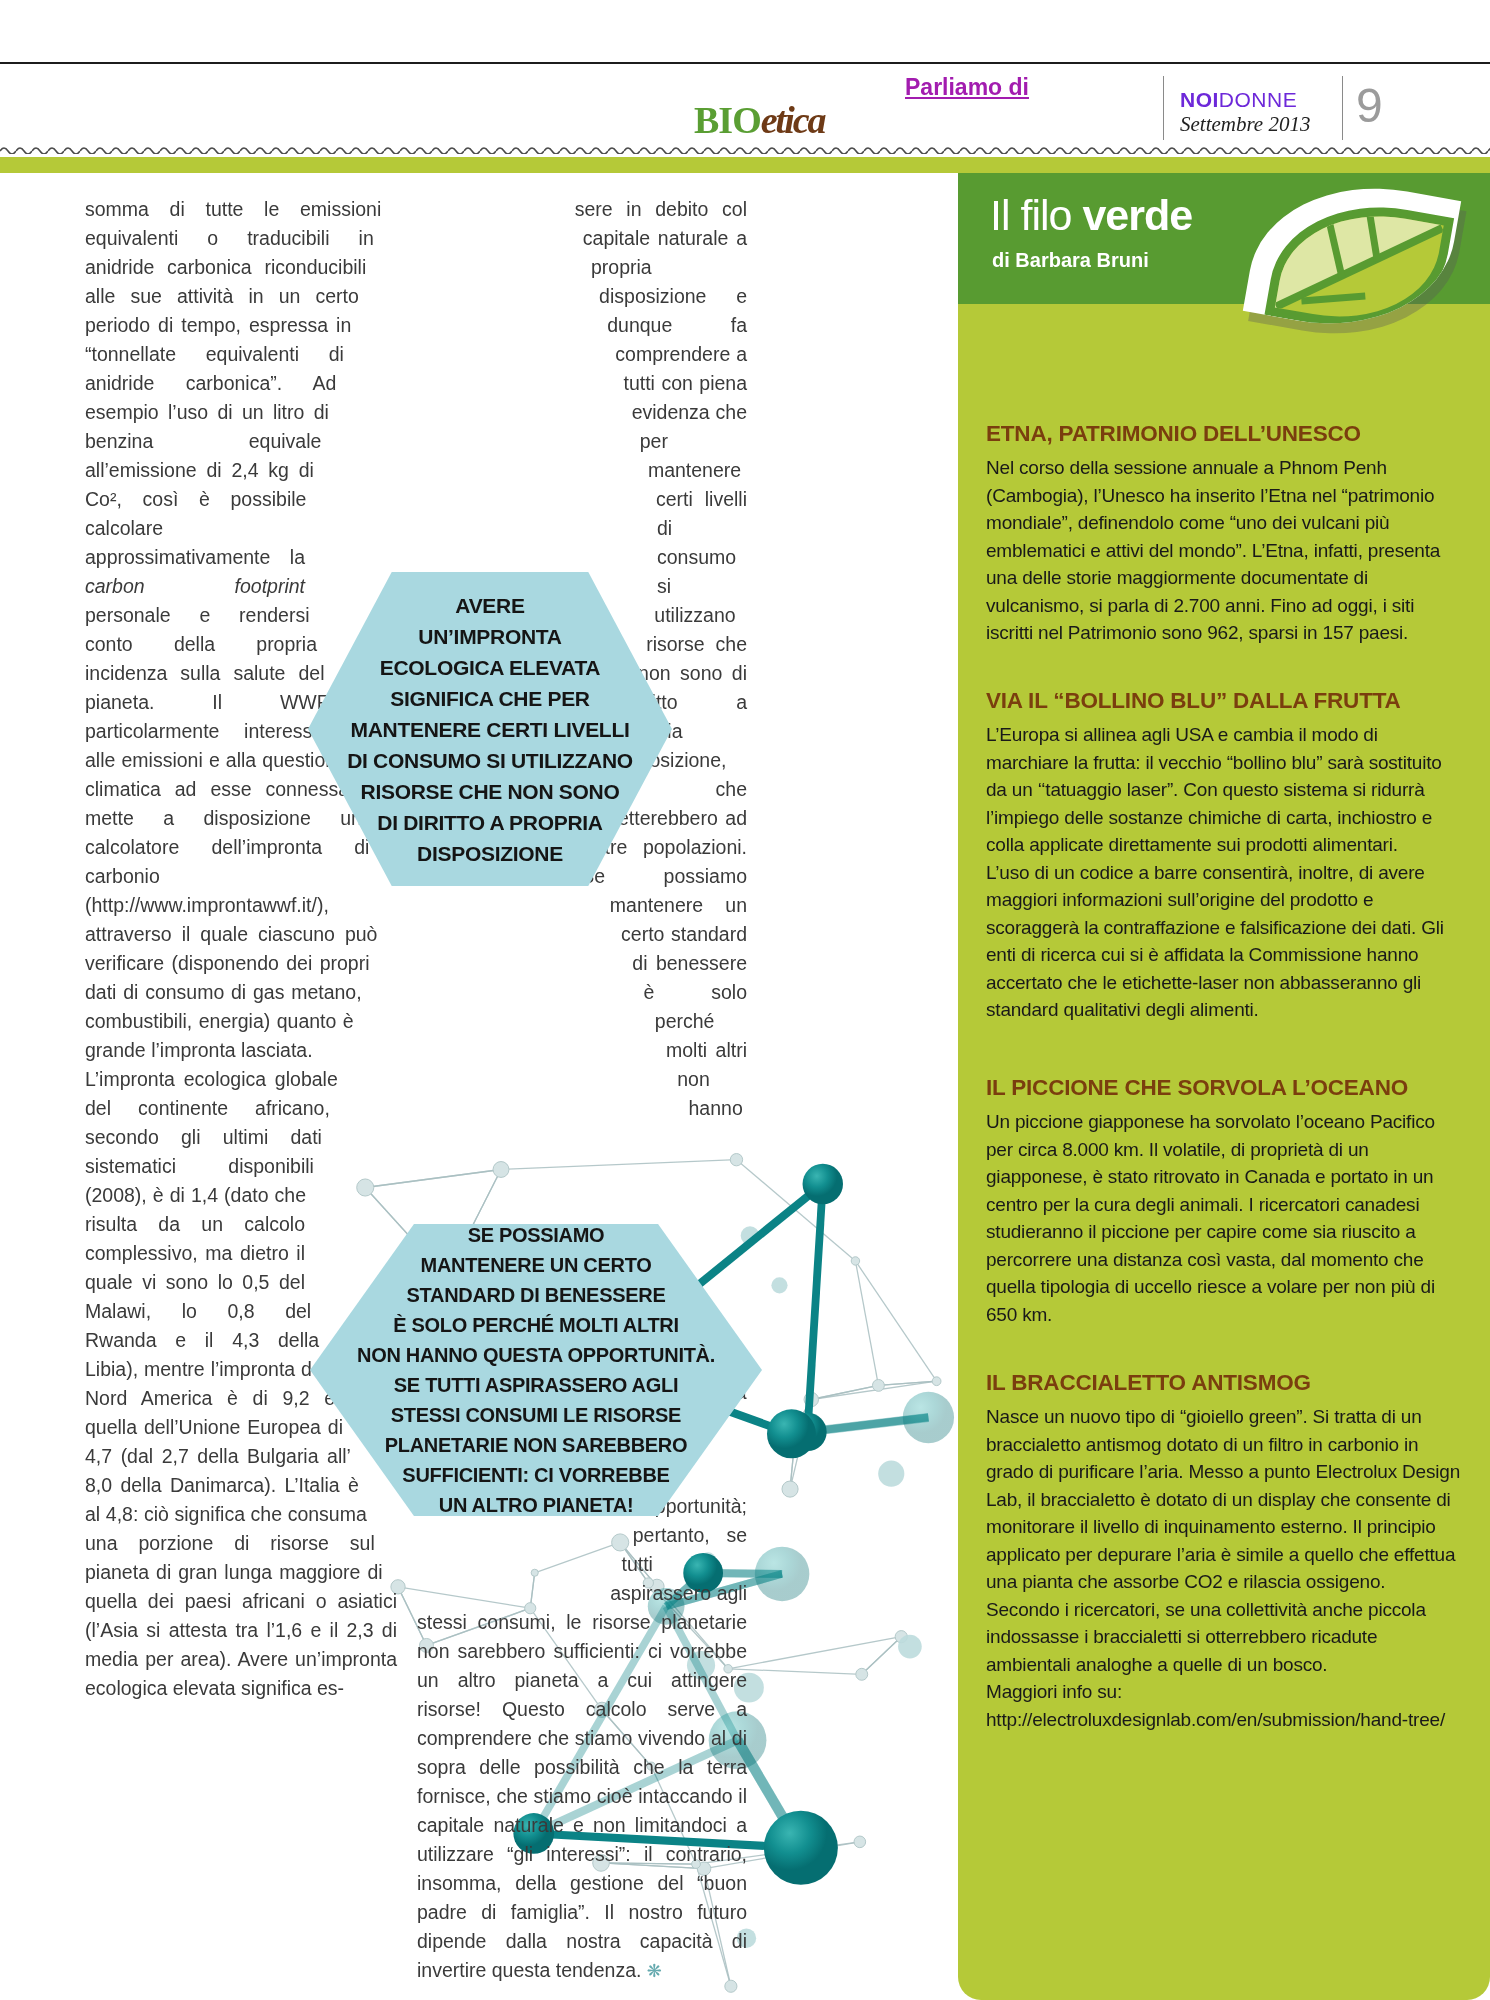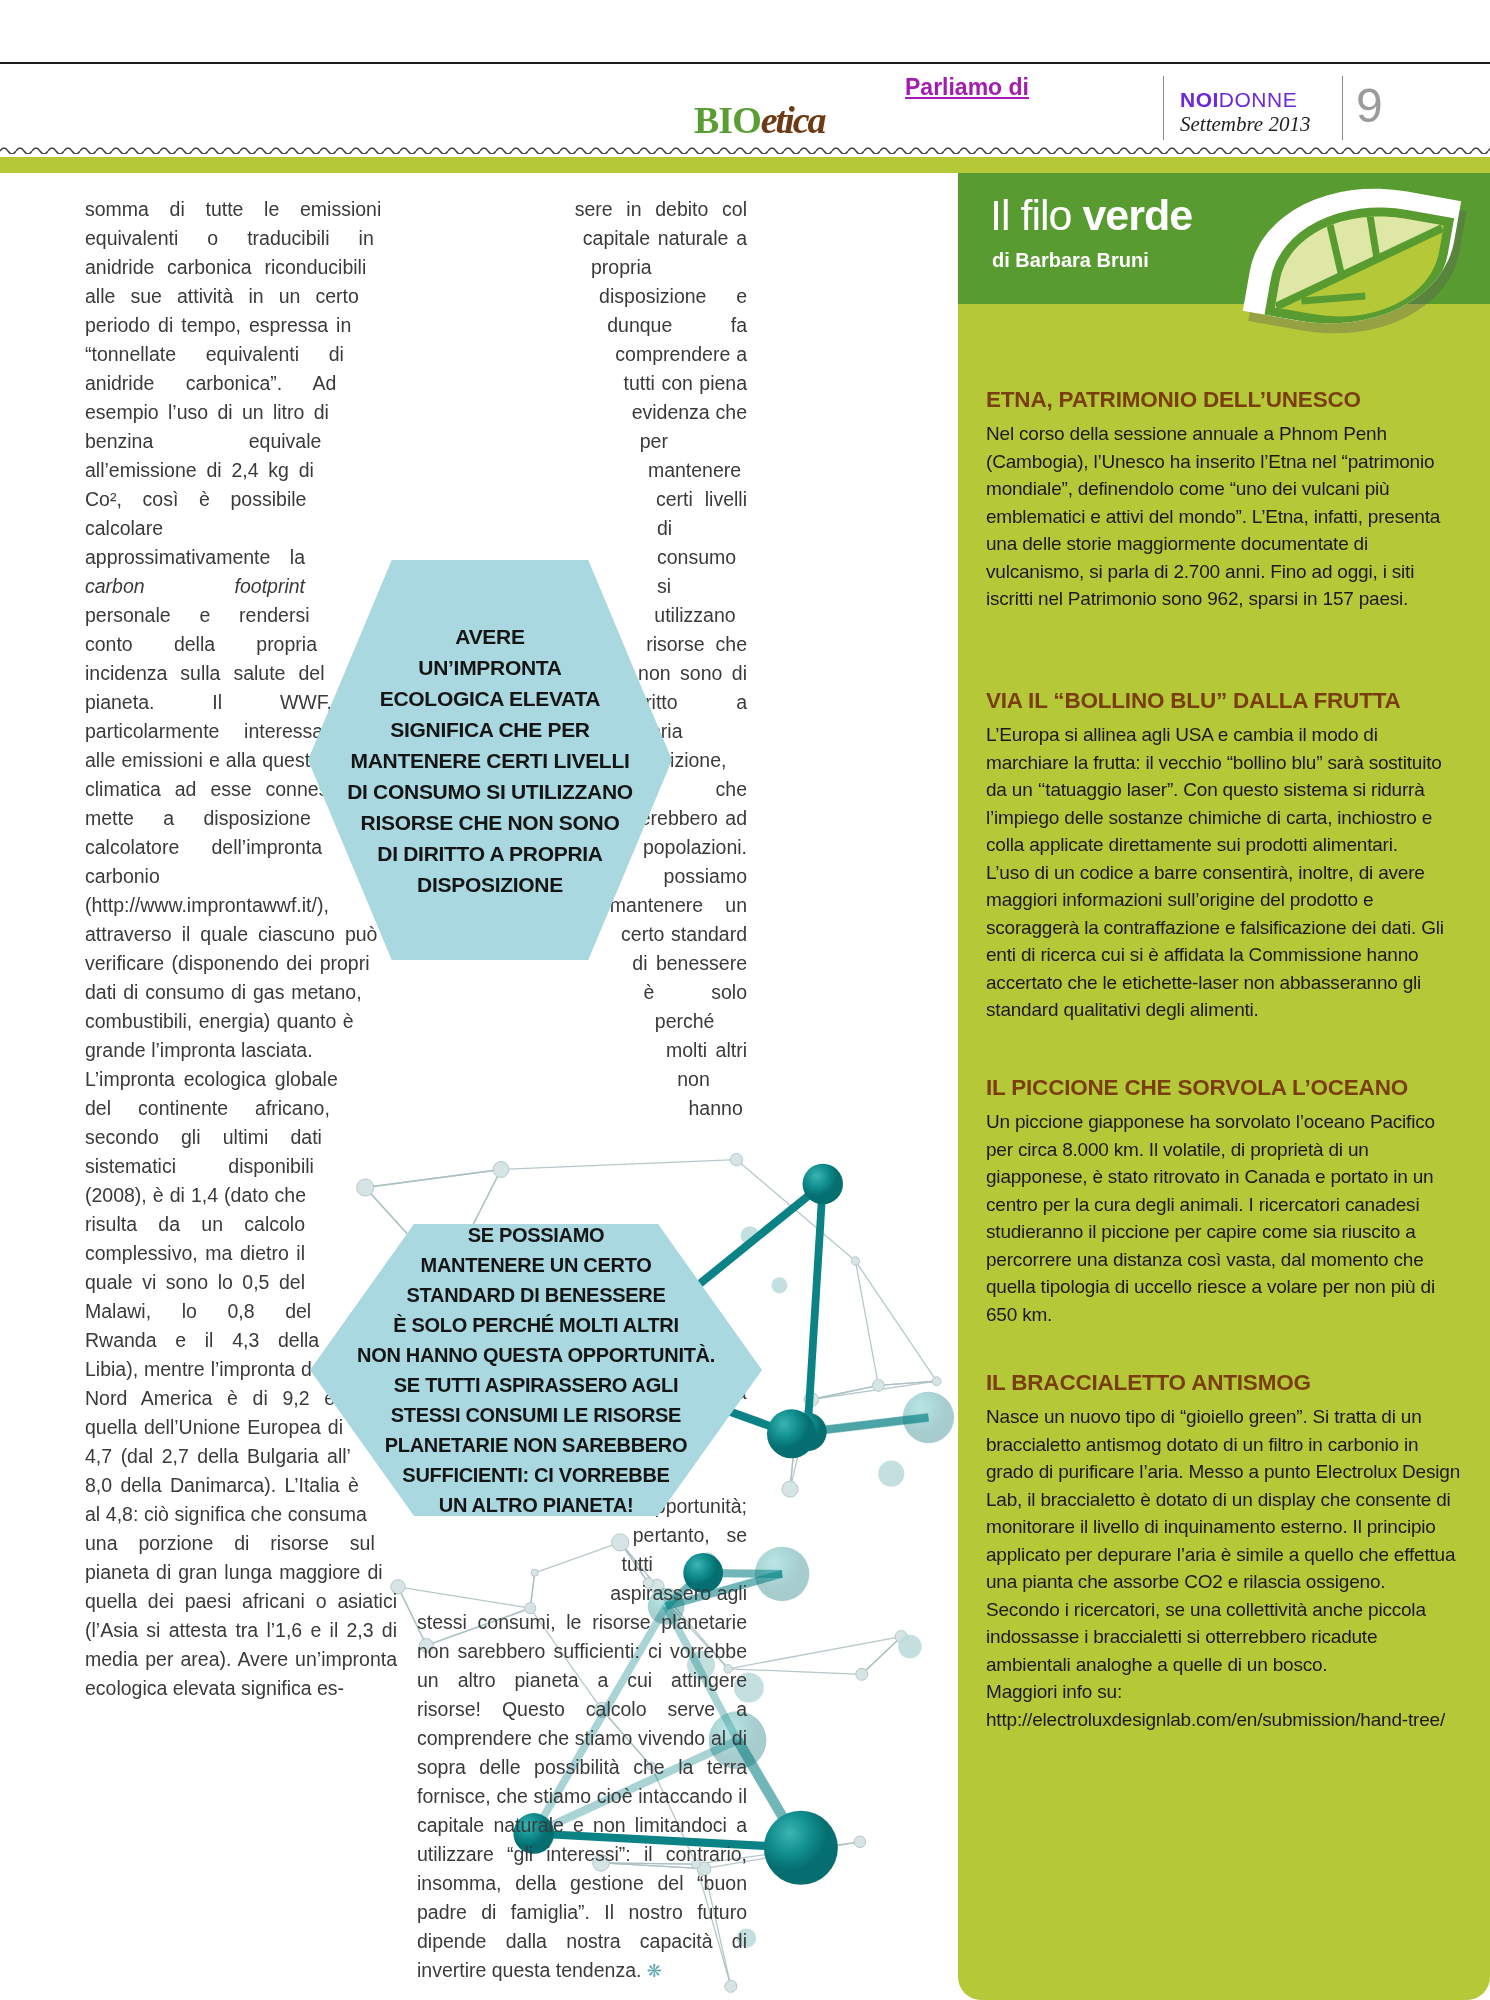--- a/index.html
+++ b/index.html
@@ -51,21 +51,21 @@
         shape-outside:polygon(100% 0,0 50%,100% 100%);shape-margin:8px;}
   .sp-c{float:left;width:240px;height:358px;margin-top:361px;
         shape-outside:polygon(0 0,58% 0,100% 50%,58% 100%,0 100%);shape-margin:10px;}
   .sp-d{float:left;clear:left;width:310px;height:356px;margin-top:316px;
         shape-outside:polygon(0 0,58% 0,100% 50%,58% 100%,0 100%);shape-margin:10px;}
   .endmark{color:#64a9ae;font-size:18px;}
 
   
   .hex{position:absolute;background:#a9d8e0;z-index:3;display:flex;align-items:center;justify-content:center;
        clip-path:polygon(23% 0,77% 0,100% 50%,77% 100%,23% 100%,0 50%);}
-  .hex1{left:308px;top:560px;width:364px;height:400px;}
+  .hex1{left:308px;top:572px;width:364px;height:314px;}
   .hex2{left:310px;top:1224px;width:452px;height:292px;}
   .hex-label{white-space:pre-line;text-align:center;font-weight:bold;color:#151515;}
   .hex1 .hex-label{font-size:21px;line-height:31px;letter-spacing:-.3px;}
   .hex2 .hex-label{font-size:20px;line-height:30px;letter-spacing:-.3px;}
 
   
   #network{position:absolute;left:350px;top:1120px;z-index:1;}
 </style>
 </head>
 <body>
@@ -298,21 +298,21 @@
             <polygon points="0,0 170,0 0,128" fill="rgba(255,255,255,0.55)"></polygon>
             <line x1="10" y1="118" x2="160" y2="12" stroke="#589b31" stroke-width="8"></line>
             <line x1="48" y1="26" x2="70" y2="78" stroke="#589b31" stroke-width="7"></line>
             <line x1="86" y1="10" x2="102" y2="56" stroke="#589b31" stroke-width="7"></line>
             <line x1="34" y1="108" x2="96" y2="92" stroke="#589b31" stroke-width="7"></line>
           </svg>
         </div>
       </div>
     </div>
 
-    <div class="sb-section" style="top:214px;">
+    <div class="sb-section" style="top:248px;">
       <p class="sb-sec-title">ETNA, PATRIMONIO DELL’UNESCO</p>
       <div class="sb-sec-body">Nel corso della sessione annuale a Phnom Penh (Cambogia), l’Unesco ha inserito l’Etna nel “patrimonio mondiale”, definendolo come “uno dei vulcani più emblematici e attivi del mondo”. L’Etna, infatti, presenta una delle storie maggiormente documentate di vulcanismo, si parla di 2.700 anni. Fino ad oggi, i siti iscritti nel Patrimonio sono 962, sparsi in 157 paesi.</div>
     </div>
     <div class="sb-section" style="top:515px;">
       <p class="sb-sec-title">VIA IL “BOLLINO BLU” DALLA FRUTTA</p>
       <div class="sb-sec-body">L’Europa si allinea agli USA e cambia il modo di marchiare la frutta: il vecchio “bollino blu” sarà sostituito da un ‘‘tatuaggio laser”. Con questo sistema si ridurrà l’impiego delle sostanze chimiche di carta, inchiostro e colla applicate direttamente sui prodotti alimentari.
 L’uso di un codice a barre consentirà, inoltre, di avere maggiori informazioni sull’origine del prodotto e scoraggerà la contraffazione e falsificazione dei dati. Gli enti di ricerca cui si è affidata la Commissione hanno accertato che le etichette-laser non abbasseranno gli standard qualitativi degli alimenti.</div>
     </div>
     <div class="sb-section" style="top:902px;">
       <p class="sb-sec-title">IL PICCIONE CHE SORVOLA L’OCEANO</p>

